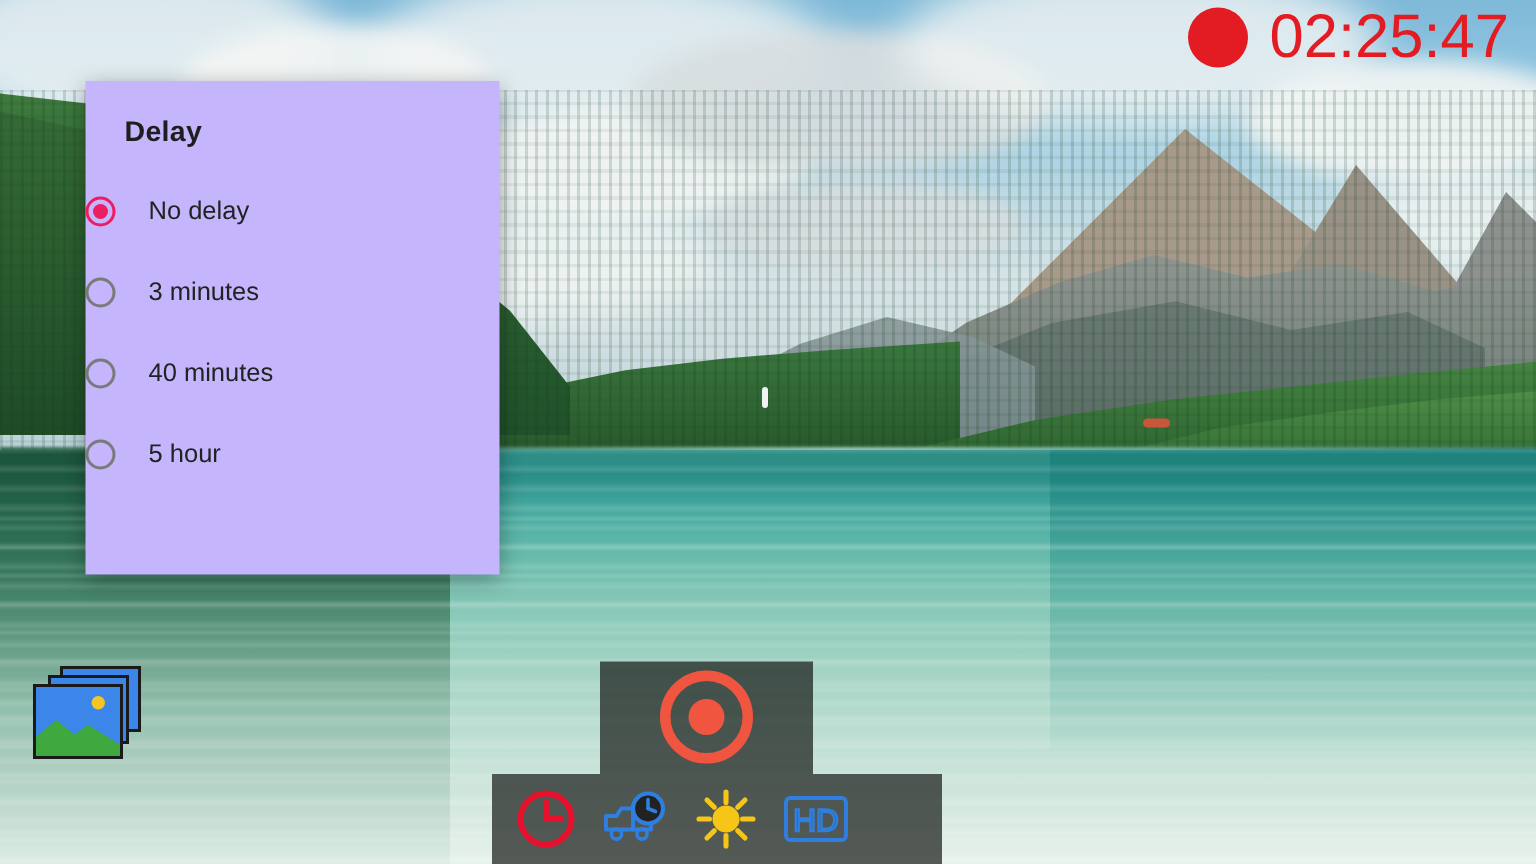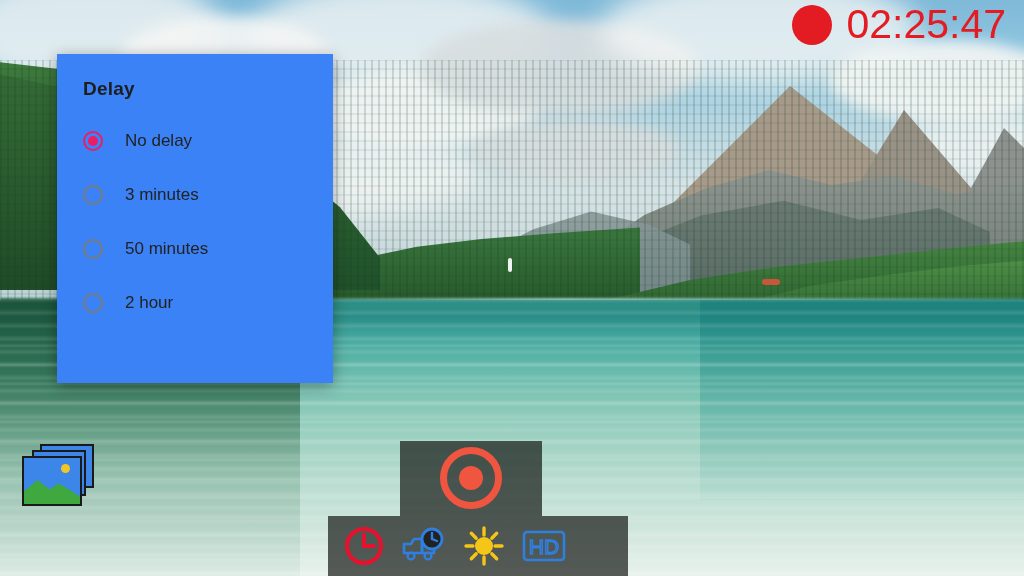--- a/index.html
+++ b/index.html
@@ -235,36 +235,35 @@
     color: #e31b23;
     font-weight: 400;
     letter-spacing: 0px;
   }
 
   
   .dialog {
     position: absolute;
     left: 57px; top: 54px;
     width: 276px; height: 329px;
-    background: #3b82f6;
+    background: #c4b5fd;
     box-shadow: 0 3px 14px rgba(0,0,0,.35);
   }
   .dialog-title {
     font-size: 19px;
     font-weight: bold;
     color: #1e1e1e;
     padding: 24px 0 0 26px;
     letter-spacing: .2px;
   }
   .opt-list { margin-top: 14px; }
   .opt {
     display: flex;
     align-items: center;
     height: 54px;
-    padding-left: 26px;
     cursor: pointer;
   }
   .radio {
     width: 20px; height: 20px;
     border-radius: 50%;
     border: 2px solid #7a7a7a;
     box-sizing: border-box;
     flex: 0 0 auto;
     position: relative;
   }
@@ -422,26 +421,26 @@
       </div>
 
 
       <div class="opt">
         <span class="radio"></span>
         <span class="opt-label">3 minutes</span>
       </div>
 
       <div class="opt">
         <span class="radio"></span>
-        <span class="opt-label">50 minutes</span>
+        <span class="opt-label">40 minutes</span>
       </div>
 
       <div class="opt">
         <span class="radio"></span>
-        <span class="opt-label">2 hour</span>
+        <span class="opt-label">5 hour</span>
       </div>
 
     </div>
   </div>
 
   <div class="gallery">
     <div class="gal-card c3"></div>
     <div class="gal-card c2"></div>
     <div class="gal-card c1">
       <div class="gal-sun"></div>

